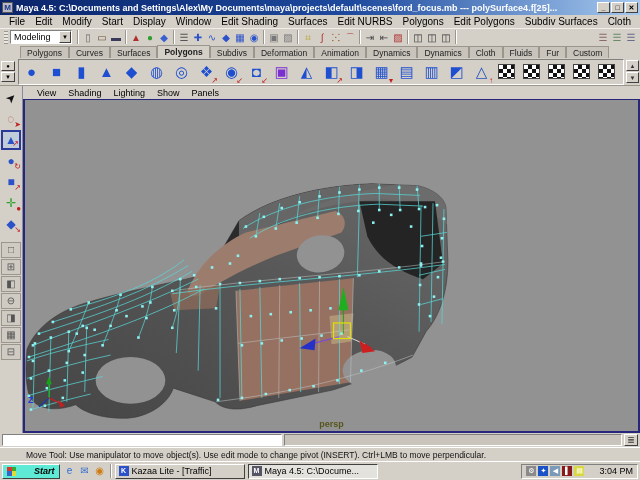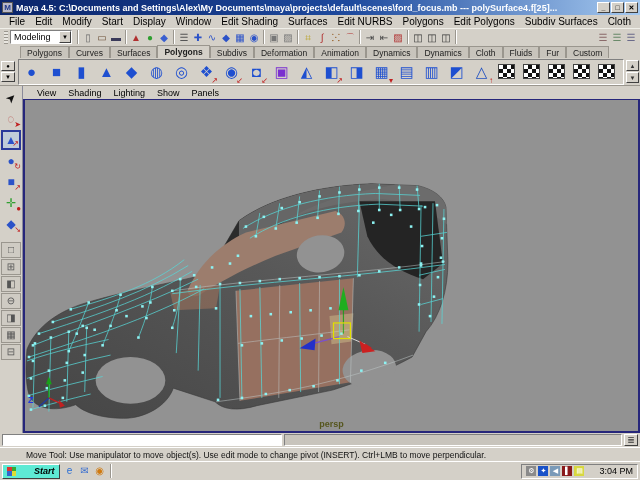--- a/index.html
+++ b/index.html
@@ -507,20 +507,30 @@
           <i style="background:#dd3"></i>
       </span>
       <b>Start</b>
     </div>
     <div id="quicklaunch" style="display:flex;gap:1px;">
         <span class="ql" style="color: rgb(43, 111, 212);">e</span>
         <span class="ql" style="color: rgb(58, 111, 208);">✉</span>
         <span class="ql" style="color: rgb(208, 122, 16);">◉</span>
       </div>
     <div class="tbsep"></div>
+    <div id="tasks" style="display:flex;gap:3px;flex:1;min-width:0;">
+        <div class="task">
+          <span class="ticon" style="background: rgb(43, 82, 200);">K</span>
+          <span>Kazaa Lite - [Traffic]</span>
+        </div>
+        <div class="task active">
+          <span class="ticon" style="background: rgb(85, 85, 102);">M</span>
+          <span>Maya 4.5: C:\Docume...</span>
+        </div>
+      </div>
     <div class="tray">
       <span id="tray-icons" style="display:flex;gap:2px;">
           <span class="trayicon" style="background: rgb(138, 138, 138);">⚙</span>
           <span class="trayicon" style="background: rgb(26, 82, 200);">✦</span>
           <span class="trayicon" style="background: rgb(122, 154, 184);">◀</span>
           <span class="trayicon" style="background: rgb(138, 26, 26);">▌</span>
           <span class="trayicon" style="background: rgb(216, 216, 64);">▤</span>
         </span>
       <span class="clock">3:04 PM</span>
     </div>

